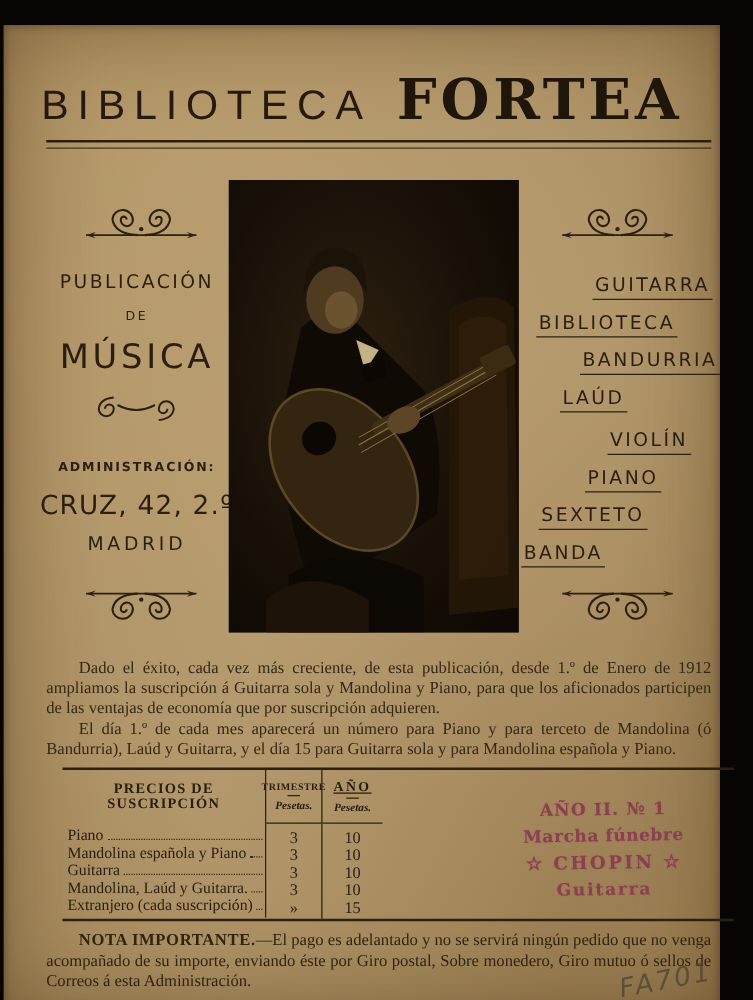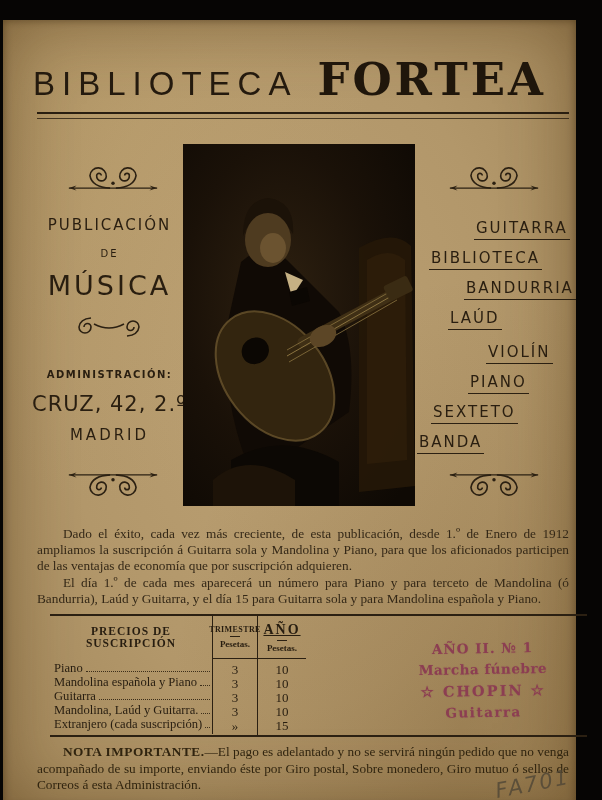--- a/index.html
+++ b/index.html
@@ -58,23 +58,23 @@
   .pt-col{display:flex;flex-direction:column;}
   .pt-label{width:162px;border-right:1.6px solid #2b2012;}
   .pt-tri{width:44px;border-right:1.6px solid #2b2012;}
   .pt-ano{width:48px;}
   .pt-div{width:6px;border-left:1.6px solid #2b2012;margin-left:1px;border-right:1.6px solid #2b2012;}
   .pt-stamp{flex:1;position:relative;}
   .pt-head{height:42px;display:flex;flex-direction:column;justify-content:center;align-items:center;}
   .pt-title{font-weight:bold;font-size:11.5px;letter-spacing:1px;text-align:center;}
   .pt-colhead{border-bottom:1.6px solid #2b2012;}
   .pt-colhead .h1{font-size:8px;font-weight:bold;letter-spacing:.4px;}
-  .pt-colhead .h1.sp{letter-spacing:2px;font-size:14px;text-decoration:underline;}
+  .pt-colhead .h1.sp{letter-spacing:2px;font-size:11px;text-decoration:underline;}
   .pt-colhead .dash{width:10px;border-top:1.2px solid #2b2012;margin:2px 0;}
-  .pt-colhead .h2{font-size:9px;font-weight:bold;}
+  .pt-colhead .h2{font-size:9px;font-style:italic;font-weight:bold;}
   .pt-rows{display:flex;flex-direction:column;justify-content:space-evenly;flex:1;padding:3px 0;}
   .pt-row{display:flex;align-items:baseline;font-size:12.6px;height:14px;padding-left:4px;}
   .leader{flex:1;border-bottom:1.6px dotted #3c2e1a;margin:0 2px 3px 3px;}
   .pt-val{font-size:13px;text-align:center;height:14px;}
   
   .stamp{position:absolute;left:86px;top:24px;width:164px;text-align:center;color:#8c3e52;
          font-family:"DejaVu Serif",serif;font-weight:bold;transform:rotate(-1deg);
          text-shadow:0 0 1px rgba(140,62,82,.45);}
   .stamp .s1{font-size:13.5px;letter-spacing:1px;}
   .stamp .s2{font-size:13.5px;margin-top:5px;letter-spacing:.5px;}

